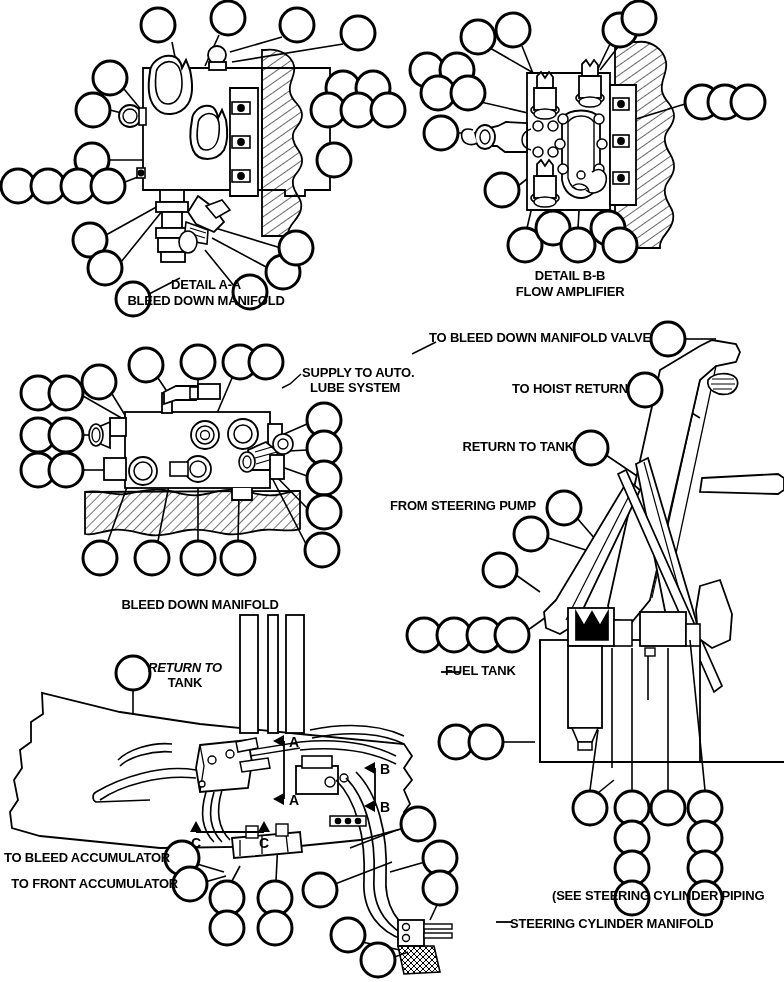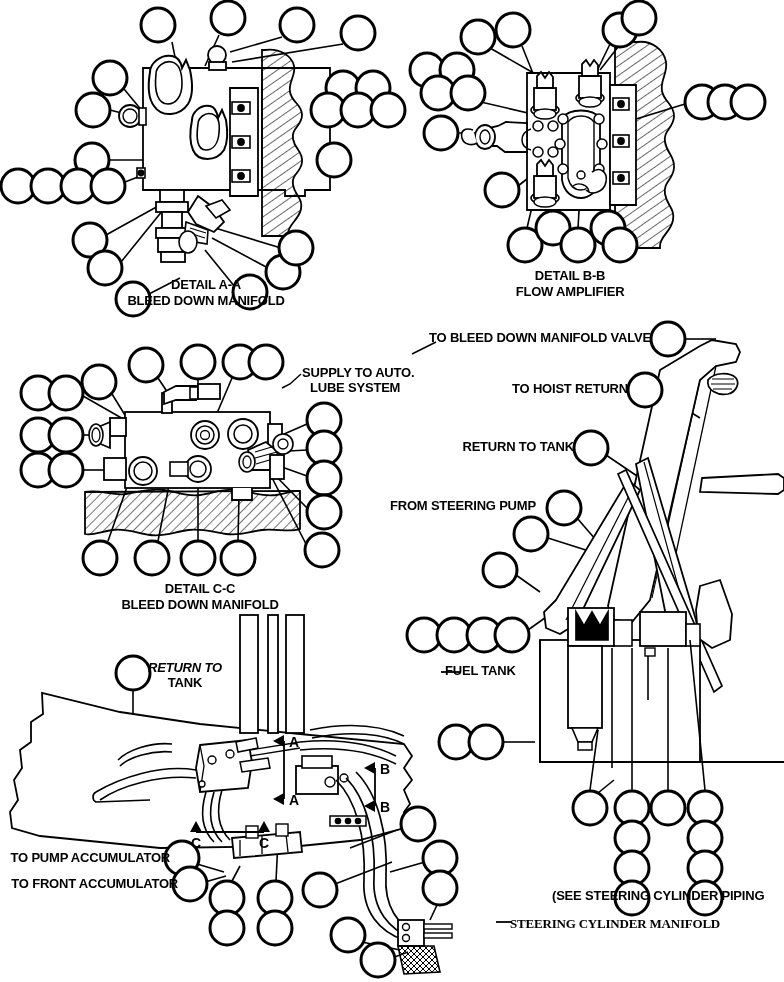--- a/index.html
+++ b/index.html
@@ -471,39 +471,38 @@
       <circle cx="378" cy="960" r="17" fill="#ffffff" stroke="#000000" stroke-width="3"></circle>
       <circle cx="440" cy="888" r="17" fill="#ffffff" stroke="#000000" stroke-width="3"></circle>
     </svg>
 
   <div class="lbl c t13" style="left:86px;top:278px;width:240px;">DETAIL A-A</div>
   <div class="lbl c t13" style="left:86px;top:294px;width:240px;">BLEED DOWN MANIFOLD</div>
 
   <div class="lbl c t13" style="left:460px;top:269px;width:220px;">DETAIL B-B</div>
   <div class="lbl c t13" style="left:460px;top:285px;width:220px;">FLOW AMPLIFIER</div>
 
-  <div class="lbl c t13" style="left:80px;top:582px;width:240px;">DETAIL C-C</div>
   <div class="lbl c t13" style="left:80px;top:598px;width:240px;">BLEED DOWN MANIFOLD</div>
 
   <div class="lbl t11" style="left:302px;top:366px;">SUPPLY TO AUTO.</div>
   <div class="lbl t11" style="left:310px;top:381px;">LUBE SYSTEM</div>
 
   <div class="lbl r t11" style="left:420px;top:331px;width:231px;">TO BLEED DOWN MANIFOLD VALVE</div>
   <div class="lbl r t11" style="left:420px;top:382px;width:208px;">TO HOIST RETURN</div>
   <div class="lbl r t11" style="left:400px;top:440px;width:174px;">RETURN TO TANK</div>
   <div class="lbl r t11" style="left:390px;top:499px;width:93px;">FROM STEERING PUMP</div>
   <div class="lbl t11" style="left:445px;top:664px;">FUEL TANK</div>
 
   <div class="lbl t11" style="left:148px;top:661px;font-style:italic;">RETURN TO</div>
   <div class="lbl c t11" style="left:148px;top:676px;width:74px;">TANK</div>
 
-  <div class="lbl r t11" style="left:4px;top:851px;width:166px;">TO PUMP ACCUMULATOR</div>
+  <div class="lbl r t11" style="left:4px;top:851px;width:166px;">TO BLEED ACCUMULATOR</div>
   <div class="lbl r t11" style="left:4px;top:877px;width:174px;">TO FRONT ACCUMULATOR</div>
 
-  <div class="lbl t11" style="left:510px;top:917px;font-family:Liberation Serif, serif;">STEERING CYLINDER MANIFOLD</div>
+  <div class="lbl t11" style="left:510px;top:917px;">STEERING CYLINDER MANIFOLD</div>
   <div class="lbl t11" style="left:508px;top:889px;padding-left:44px;">(SEE STEERING CYLINDER PIPING</div>
 
   <svg style="position:absolute;left:0;top:0;width:784px;height:982px;pointer-events:none;">
     <path d="M441,672 L460,672" stroke="#000" stroke-width="1.8"></path>
     <path d="M496,922 L512,922" stroke="#000" stroke-width="1.8"></path>
     <path d="M301,374 L290,384 L282,388" stroke="#000" stroke-width="1.5" fill="none"></path>
     <path d="M436,342 L412,354" stroke="#000" stroke-width="1.5" fill="none"></path>
   </svg>
 
   <svg id="sectionmarks" style="position:absolute;left:0;top:0;width:784px;height:982px;">

